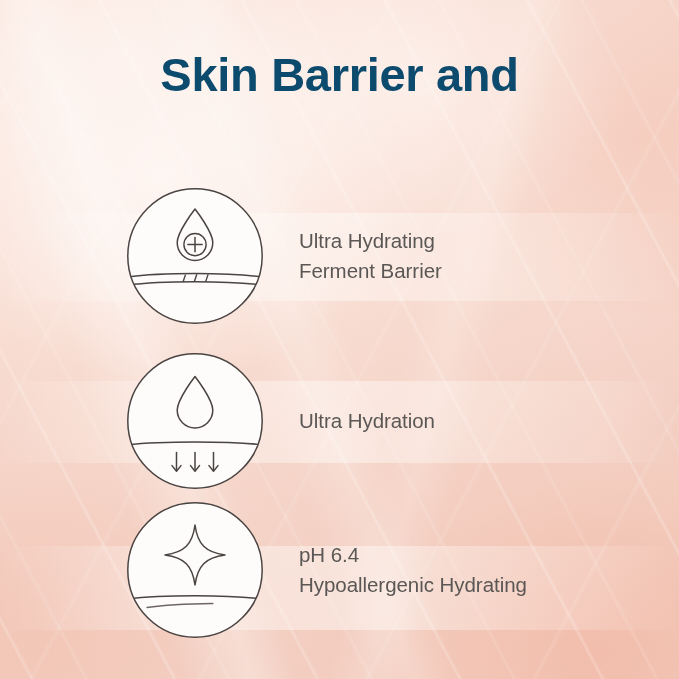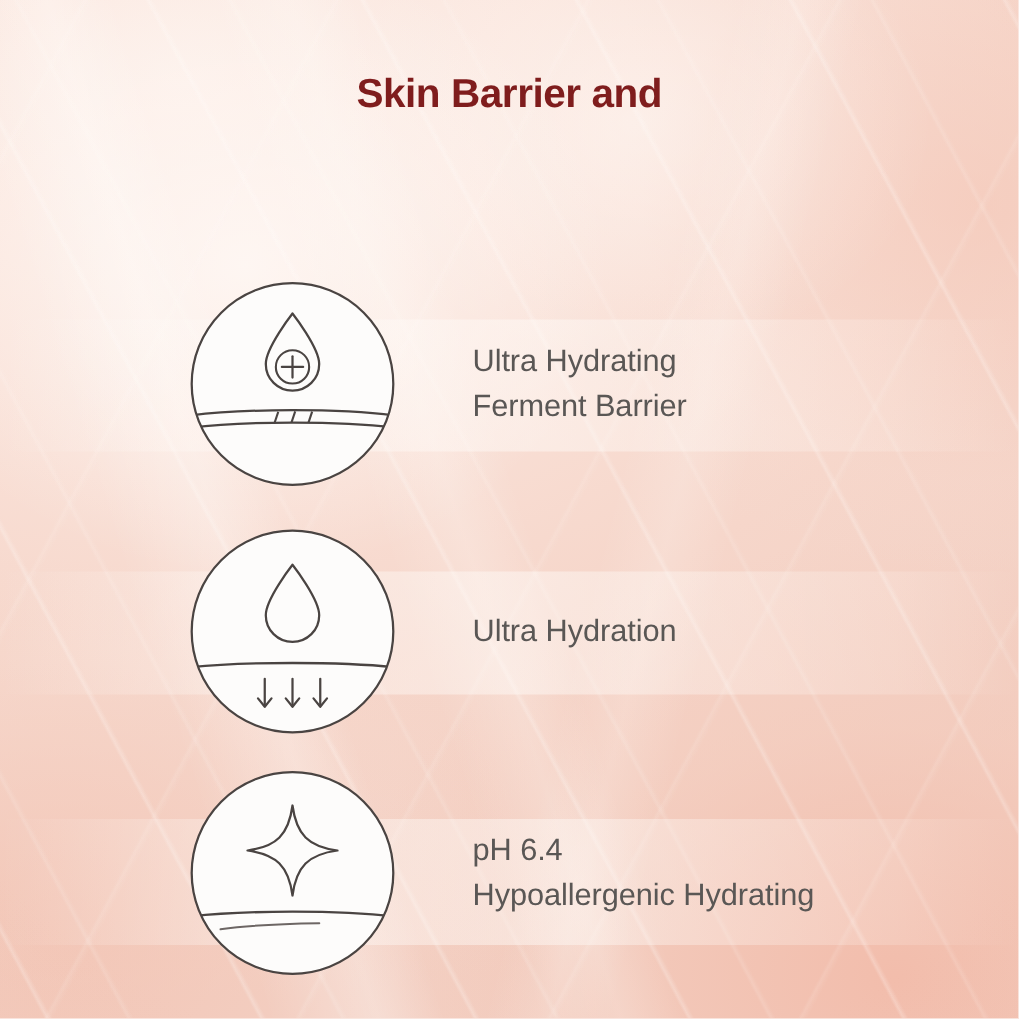--- a/index.html
+++ b/index.html
@@ -92,22 +92,22 @@
     pointer-events: none;
   }
 
   
   .title-block {
     position: absolute;
     top: 44px;
     left: 0;
     right: 0;
     text-align: center;
-    color: #7f1d1d;
-    font-size: 27px;
+    color: #0c4a6e;
+    font-size: 47px;
     font-weight: bold;
     line-height: 1.34;
     letter-spacing: -0.3px;
     z-index: 5;
   }
   .title-line {
     display: block;
     white-space: nowrap;
   }
 
@@ -146,21 +146,20 @@
     flex-direction: column;
     justify-content: center;
     color: #5a5755;
     font-size: 20.5px;
     line-height: 1.48;
     letter-spacing: -0.05px;
   }
   .feature-text .tline {
     display: block;
     white-space: nowrap;
-    margin-left: 16px;
   }
 </style>
 </head>
 <body>
 
 <div id="infographic">
 
   <div class="bg-layer bg-base"></div>
   <div class="bg-layer bg-warm"></div>
   <div class="bg-layer bg-pale"></div>
@@ -241,21 +240,21 @@
             <line x1="88.5" y1="101.5" x2="88.5" y2="119.5"></line>
             <polyline points="84.0,114.6 88.5,120.2 93.0,114.6" stroke-linejoin="round"></polyline>
           </g>
         </svg>
       </div>
       <div class="feature-text">
         <span class="tline">Ultra Hydration</span>
       </div>
     </div>
 
-    <div class="feature-row" style="top:512px;">
+    <div class="feature-row" style="top:500px;">
       <div class="icon-wrap">
         <svg viewBox="0 0 140 140" xmlns="http://www.w3.org/2000/svg">
           <defs>
             <clipPath id="clipC3">
               <circle cx="70" cy="70" r="67.2"></circle>
             </clipPath>
           </defs>
           <circle cx="70" cy="70" r="67.2" fill="#fdfcfb" stroke="#4a4442" stroke-width="1.5"></circle>
 
           <path d="M70 25

